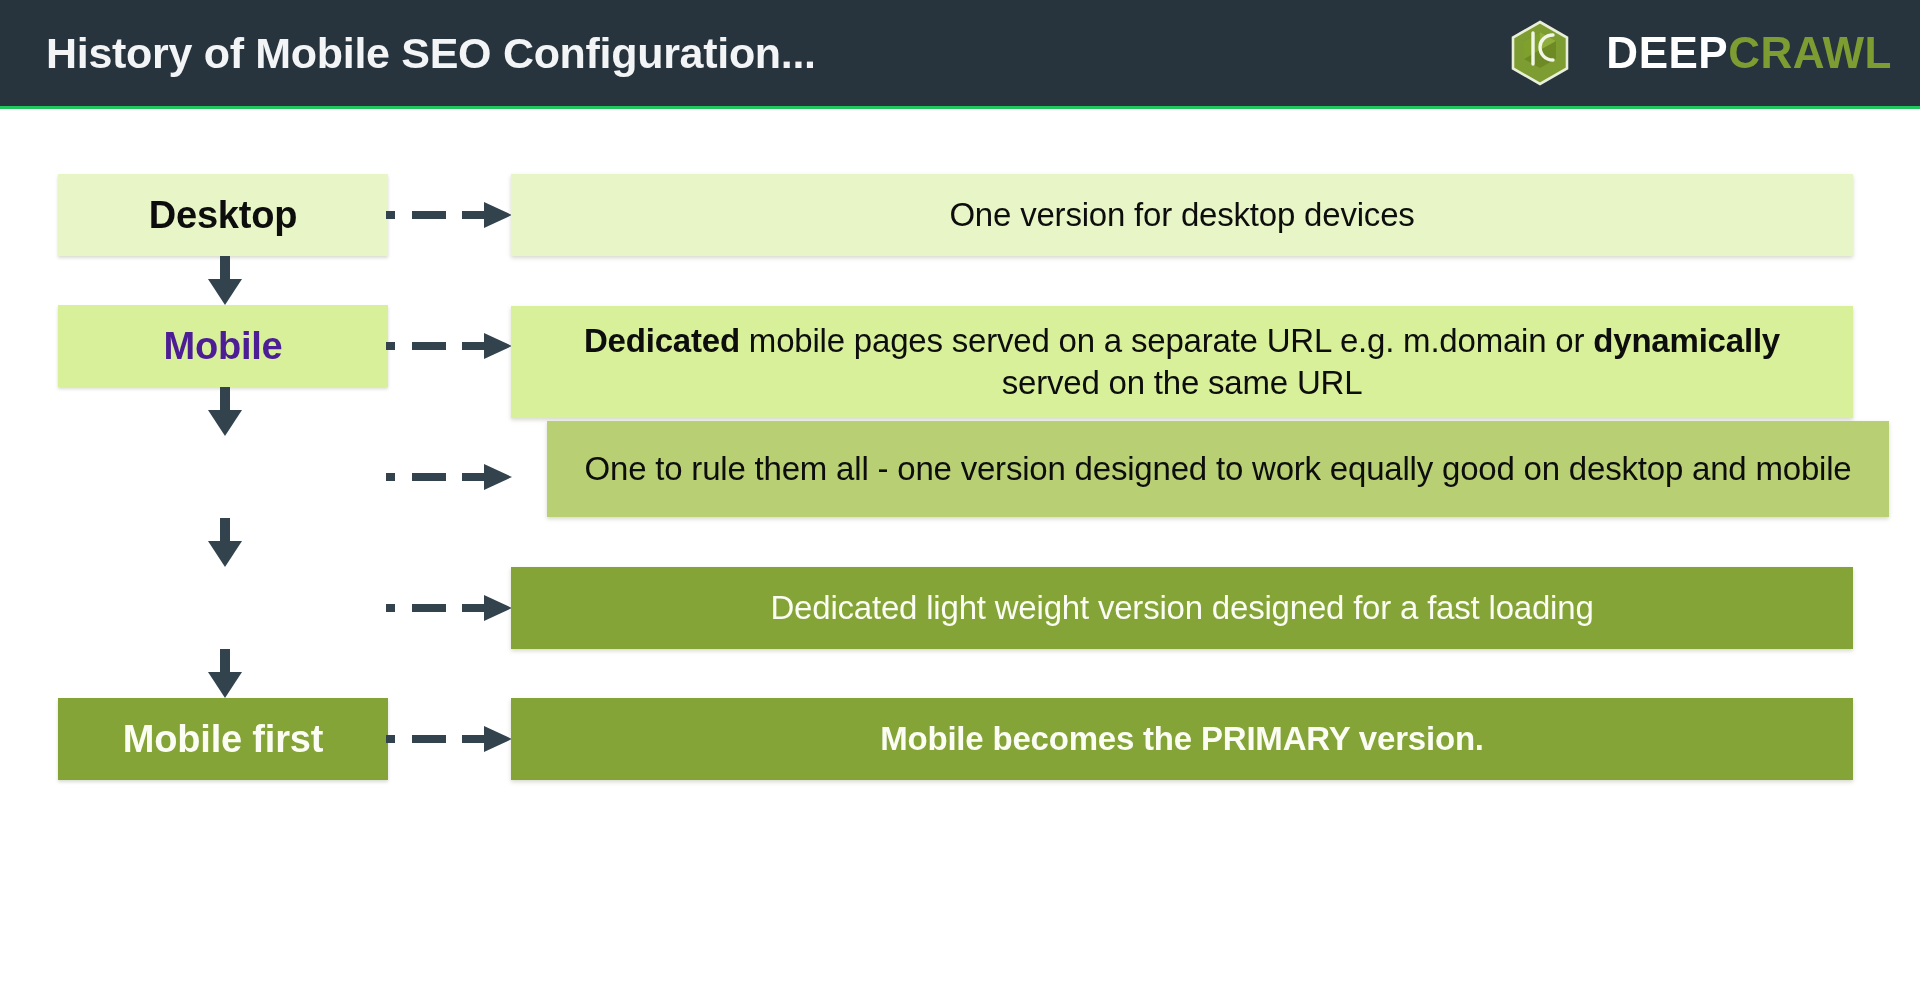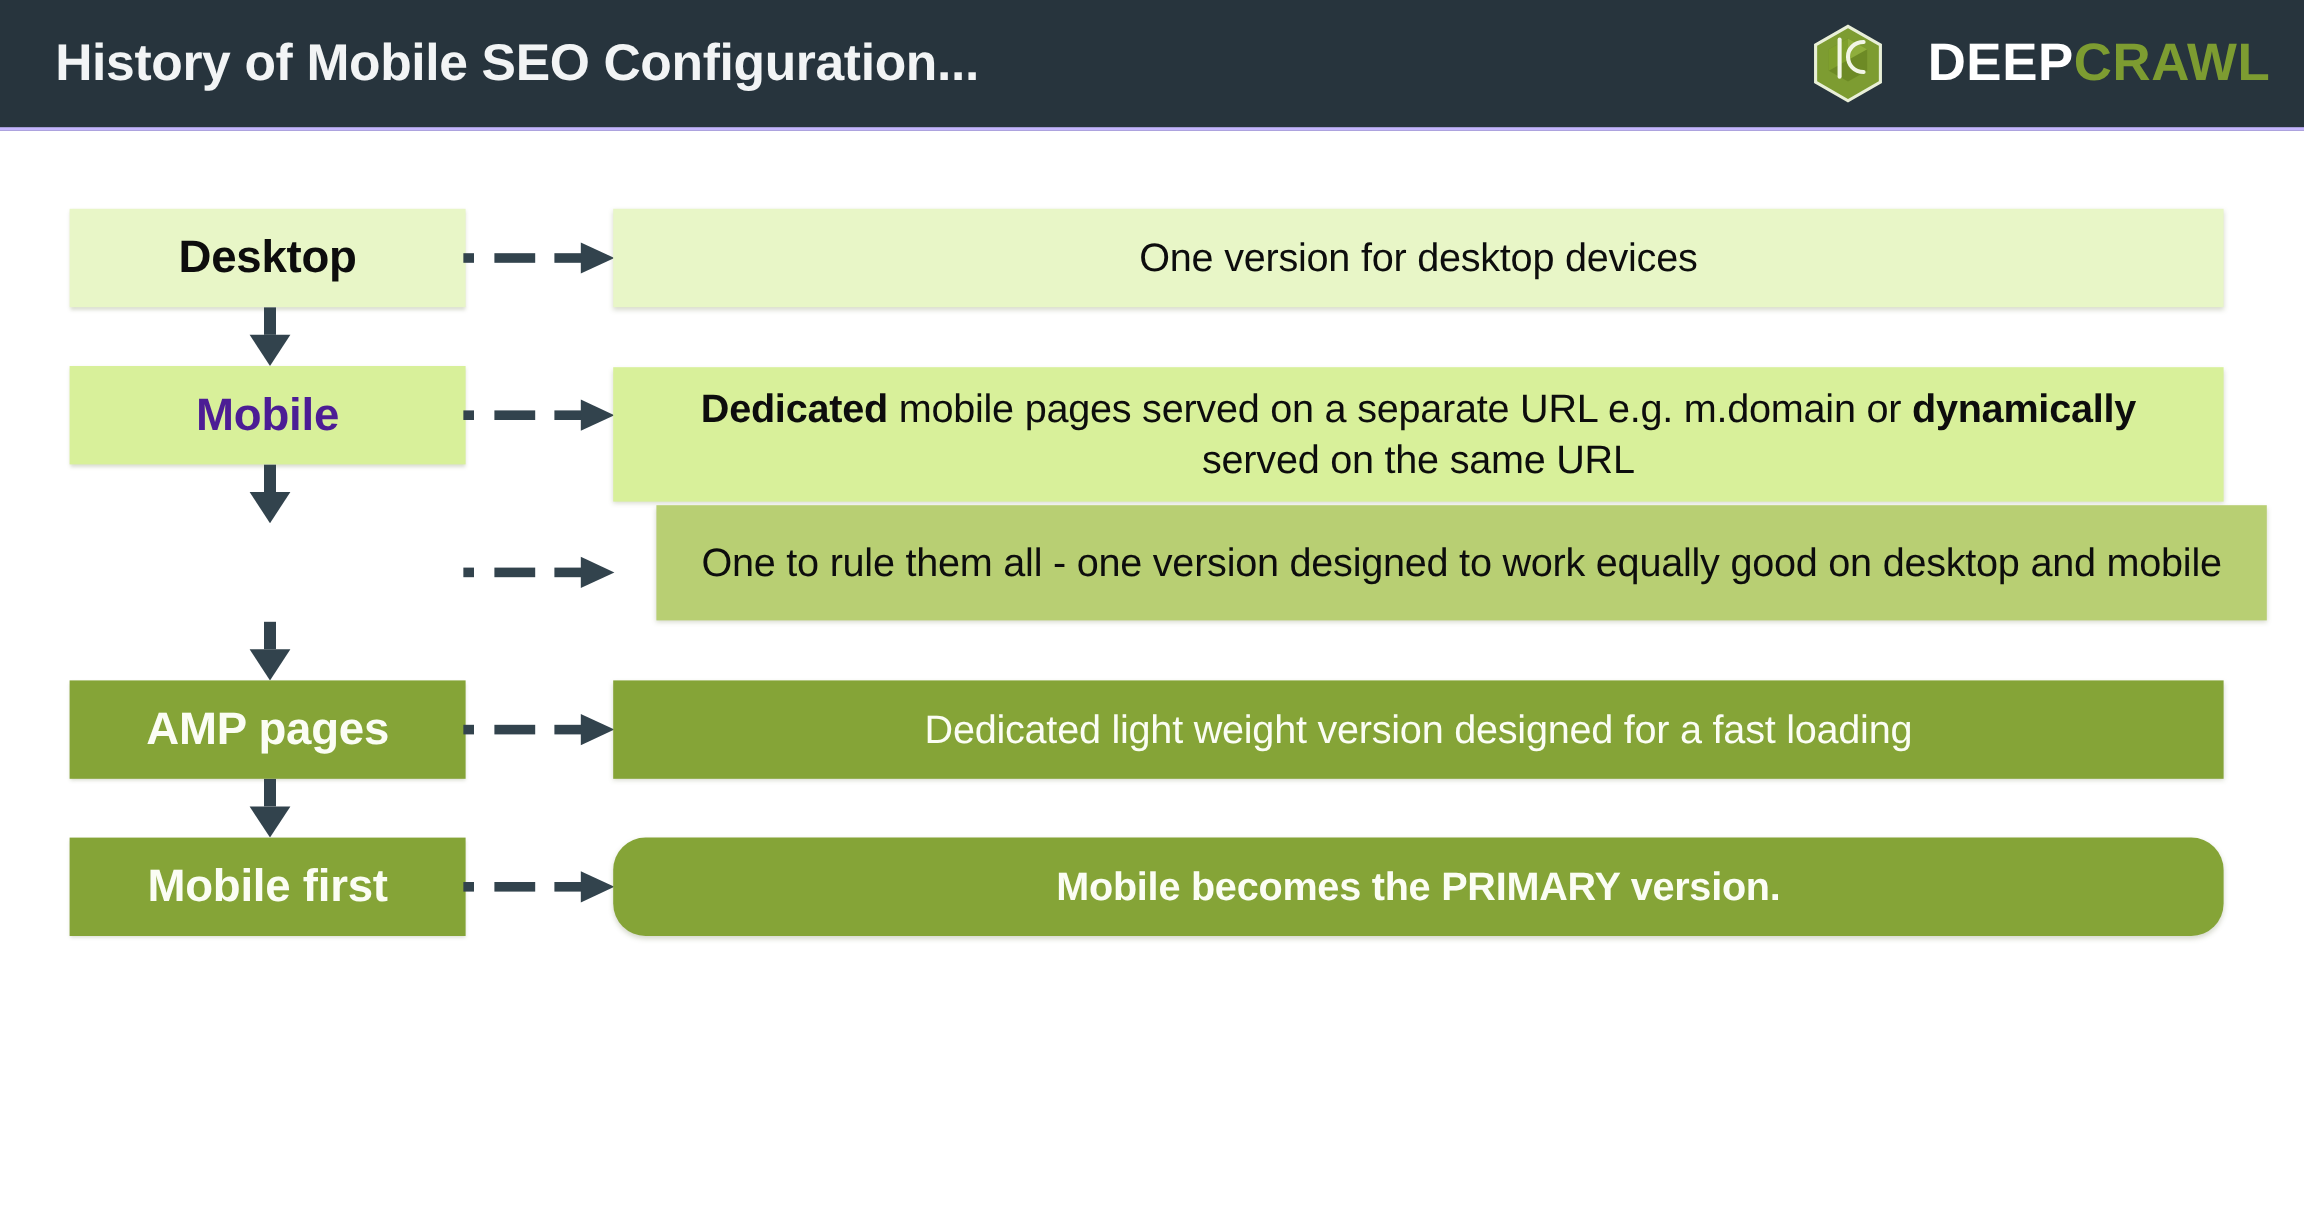--- a/index.html
+++ b/index.html
@@ -19,21 +19,21 @@
     background: #ffffff;
   }
 
   
   #header {
     position: absolute;
     left: 0; top: 0;
     width: 1920px;
     height: 109px;
     background: #27343d;
-    border-bottom: 3px solid #c4b5fd;
+    border-bottom: 3px solid #22c55e;
   }
 
   #header-title {
     position: absolute;
     left: 46px;
     top: 50%;
     transform: translateY(-50%);
     font-size: 43px;
     font-weight: bold;
     color: #f2f4f5;
@@ -178,39 +178,38 @@
     <rect x="76" y="13" width="28" height="8" fill="#32434d"></rect>
     <polygon points="98,4 126,17 98,30" fill="#32434d"></polygon>
   </svg></div>
       <div class="desc-box" style="top: 312px; height: 96px; background: rgb(184, 207, 115); color: rgb(13, 13, 13); margin-left: 36px;">
         <span>One to rule them all - one version designed to work equally good on desktop and mobile</span>
       </div>
       <div class="down-arrow" style="top: 409px; height: 49px;"><svg width="50" height="49" viewBox="0 0 50 49">
     <rect x="20" y="0" width="10" height="23" fill="#32434d"></rect>
     <polygon points="8,23 42,23 25,49" fill="#32434d"></polygon>
   </svg></div>
-      <div class="label-box" style="top: 458px; height: 82px; background: rgb(133, 164, 55); color: rgb(251, 253, 244);">AMP pages</div>
       <div class="connector" style="top: 482px;"><svg width="128" height="34" viewBox="0 0 128 34">
     <rect x="0" y="13" width="9" height="8" fill="#32434d"></rect>
     <rect x="26" y="13" width="34" height="8" fill="#32434d"></rect>
     <rect x="76" y="13" width="28" height="8" fill="#32434d"></rect>
     <polygon points="98,4 126,17 98,30" fill="#32434d"></polygon>
   </svg></div>
       <div class="desc-box" style="top: 458px; height: 82px; background: rgb(133, 164, 55); color: rgb(251, 253, 244);">
         <span>Dedicated light weight version designed for a fast loading</span>
       </div>
       <div class="down-arrow" style="top: 540px; height: 49px;"><svg width="50" height="49" viewBox="0 0 50 49">
     <rect x="20" y="0" width="10" height="23" fill="#32434d"></rect>
     <polygon points="8,23 42,23 25,49" fill="#32434d"></polygon>
   </svg></div>
       <div class="label-box" style="top: 589px; height: 82px; background: rgb(133, 164, 55); color: rgb(251, 253, 244);">Mobile first</div>
       <div class="connector" style="top: 613px;"><svg width="128" height="34" viewBox="0 0 128 34">
     <rect x="0" y="13" width="9" height="8" fill="#32434d"></rect>
     <rect x="26" y="13" width="34" height="8" fill="#32434d"></rect>
     <rect x="76" y="13" width="28" height="8" fill="#32434d"></rect>
     <polygon points="98,4 126,17 98,30" fill="#32434d"></polygon>
   </svg></div>
-      <div class="desc-box" style="top: 589px; height: 82px; background: rgb(133, 164, 55); color: rgb(251, 253, 244); font-weight: bold; border-radius: 27px;">
+      <div class="desc-box" style="top: 589px; height: 82px; background: rgb(133, 164, 55); color: rgb(251, 253, 244); font-weight: bold;">
         <span>Mobile becomes the PRIMARY version.</span>
       </div>
     </div>
 
 </div>
 
 </body></html>

